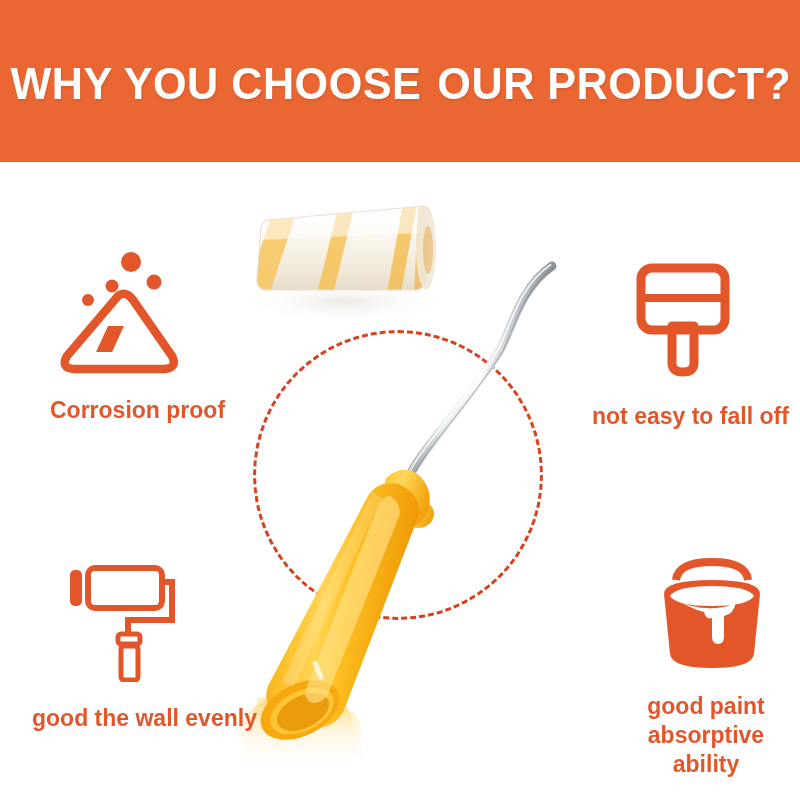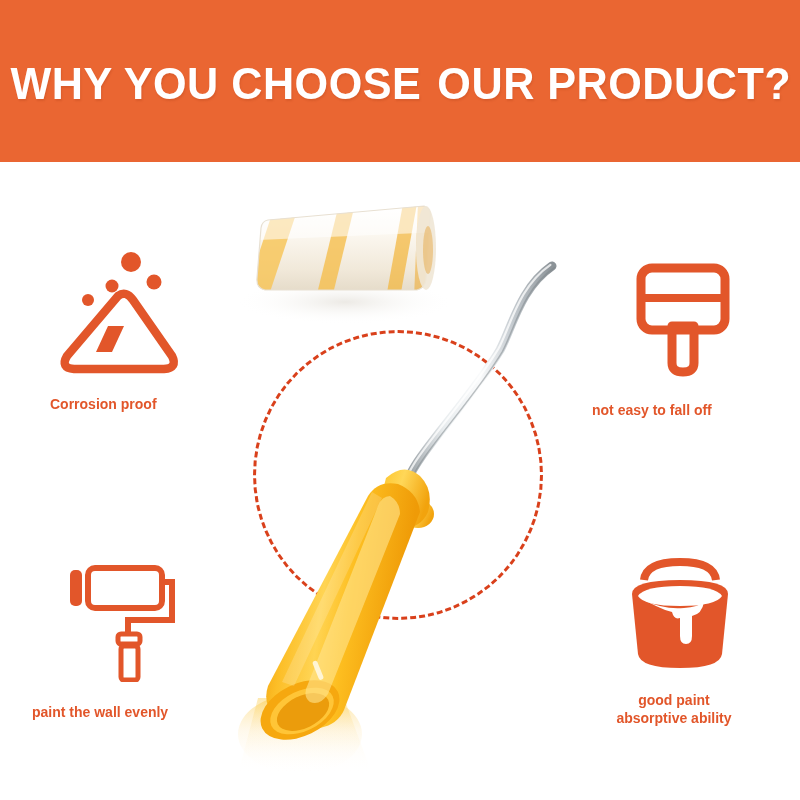--- a/index.html
+++ b/index.html
@@ -50,21 +50,21 @@
   .feature {
     position: absolute;
     display: flex;
     flex-direction: column;
   }
   .feature-icon {
     display: block;
   }
   .feature-label {
     color: #E2562A;
-    font-size: 14px;
+    font-size: 23px;
     font-weight: bold;
     line-height: 1.25;
     white-space: pre-line;
   }
 
   #feature-corrosion { left: 46px;  top: 248px; align-items: flex-start; }
   #feature-corrosion .feature-label { margin-top: 18px; margin-left: 4px; text-align: left; }
 
   #feature-falloff  { left: 630px; top: 262px; align-items: flex-start; }
   #feature-falloff .feature-label { margin-top: 22px; margin-left: -38px; text-align: center; }
@@ -243,21 +243,21 @@
   </div>
 
   <div class="feature" id="feature-evenly">
     <svg class="feature-icon" width="130" height="120" viewBox="0 0 130 120">
       <rect x="4" y="8" width="12" height="36" rx="5" fill="#E2562A"></rect>
       <rect x="22" y="6" width="74" height="40" rx="7" fill="none" stroke="#E2562A" stroke-width="6"></rect>
       <path d="M 96,20 L 106,20 L 106,58 L 62,58 L 62,74" fill="none" stroke="#E2562A" stroke-width="6" stroke-linejoin="miter"></path>
       <rect x="52" y="72" width="22" height="10" rx="3" fill="none" stroke="#E2562A" stroke-width="5"></rect>
       <rect x="55" y="84" width="17" height="34" rx="3" fill="none" stroke="#E2562A" stroke-width="5"></rect>
     </svg>
-    <div class="feature-label">paint the wall evenly</div>
+    <div class="feature-label">good the wall evenly</div>
   </div>
 
   <div class="feature" id="feature-absorb">
     <svg class="feature-icon" width="112" height="116" viewBox="0 0 112 116">
       <path d="M 20,22 Q 22,4 56,4 Q 90,4 92,22" fill="none" stroke="#E2562A" stroke-width="8"></path>
       <path d="M 8,36 Q 8,22 56,22 Q 104,22 104,36 L 98,96 Q 96,110 56,110 Q 16,110 14,96 Z" fill="#E2562A"></path>
       <path d="M 14,38 Q 20,28 56,28 Q 92,28 98,38 Q 92,48 56,48 Q 20,48 14,38 Z" fill="#FFFFFF"></path>
       <path d="M 20,42 Q 40,52 60,50 Q 74,49 80,44
                Q 78,56 68,58 L 68,78 Q 68,86 62,86 Q 56,86 56,78 L 56,60
                Q 50,62 48,54 Q 40,52 32,48 Z" fill="#FFFFFF"></path>

